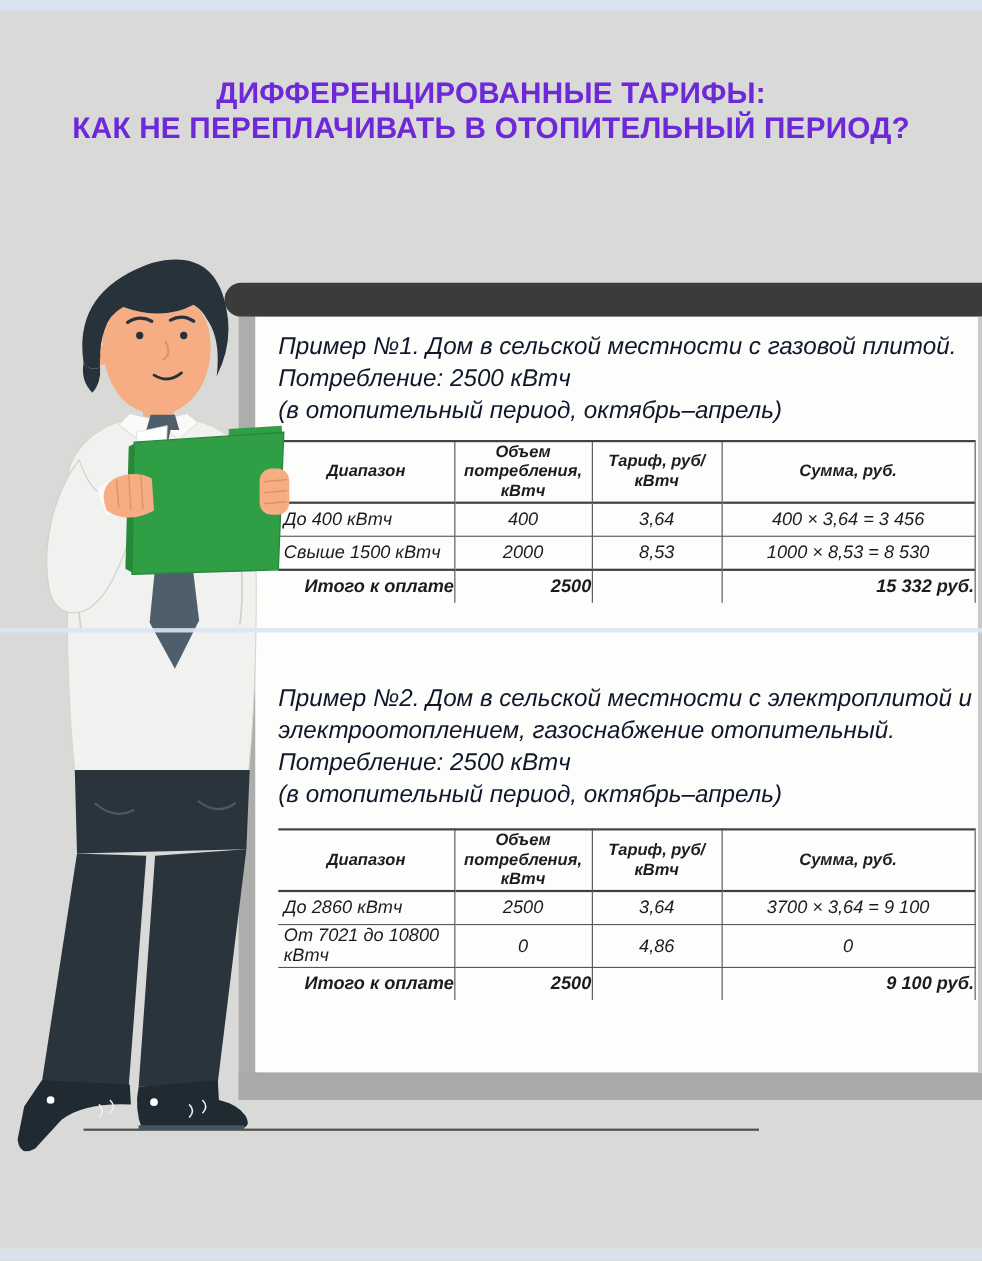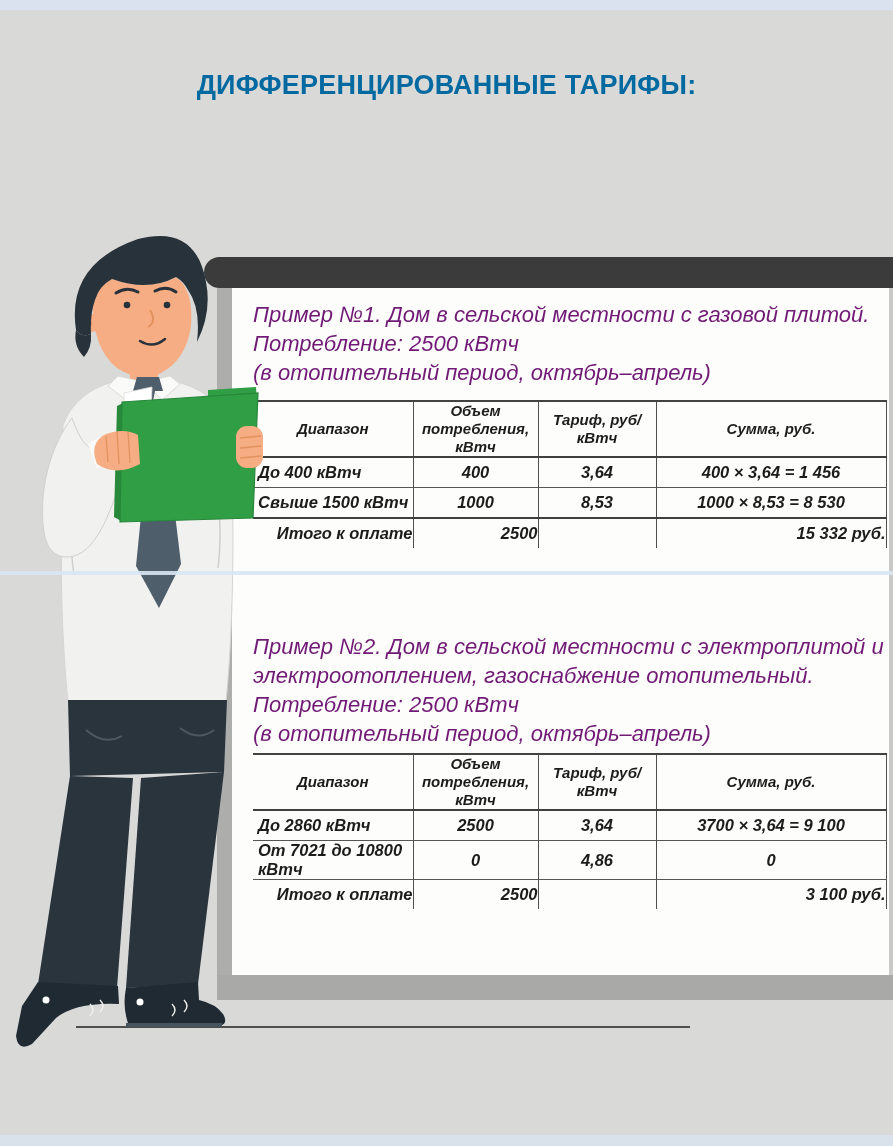--- a/index.html
+++ b/index.html
@@ -6,64 +6,65 @@
   body{width:893px;height:1146px;position:relative;overflow:hidden;
        font-family:"Liberation Sans",sans-serif;background:#d9d9d7;}
   .abs{position:absolute;}
 
   
   .strip-top{left:0;top:0;width:893px;height:10px;background:#dae2ef;}
   .strip-bottom{left:0;top:1135px;width:893px;height:11px;background:#d9e1eb;}
   .seam-line{left:0;top:571px;width:893px;height:4px;background:#d9e5f4;opacity:.9;z-index:60;}
 
   
-  .title{left:0;top:70px;width:893px;text-align:center;color:#0369a1;
+  .title{left:0;top:70px;width:893px;text-align:center;color:#6d28d9;
          font-weight:700;font-size:27px;line-height:31px;letter-spacing:.2px;z-index:5;}
 
   
   .board-topbar{left:204px;top:257px;width:689px;height:31px;background:#3b3b3b;
                 border-radius:16px 0 0 16px;z-index:10;}
   .board-pole{left:217px;top:288px;width:15px;height:712px;background:#adadab;z-index:11;
               border-right:2px solid #9a9a98;}
   .board{left:232px;top:288px;width:661px;height:687px;background:#fdfdfc;z-index:12;}
   .board-frame-bottom{left:217px;top:975px;width:676px;height:25px;background:#a9a9a7;z-index:13;}
   .board-frame-right{left:889px;top:288px;width:4px;height:687px;background:#c9c9c7;z-index:14;}
 
   
-  .caption{position:absolute;left:21px;color:#701a75;font-style:italic;
+  .caption{position:absolute;left:21px;color:#0f172a;font-style:italic;
            font-size:22px;line-height:29px;white-space:nowrap;}
   .caption-1{top:12px;}
-  .caption-2{top:344px;}
+  .caption-2{top:332px;}
 
   
   .tariff-table{position:absolute;left:21px;width:633px;table-layout:fixed;
                 border-collapse:collapse;border-top:2px solid #434343;
                 color:#1c1c1c;font-style:italic;}
   .t1{top:112px;} .t2{top:465px;}
   .tariff-table td{border-right:1px solid #4f4f4f;padding:0;vertical-align:middle;
-                   text-align:center;font-size:16.5px;height:29px;border-bottom:1.5px solid #555;font-weight:bold;}
+                   text-align:center;font-size:16.5px;height:29px;border-bottom:1.5px solid #555;}
   .tariff-table td.c0{text-align:left;padding-left:5px;}
   .tariff-table tr.hdr td{font-weight:700;font-size:15px;line-height:1.2;height:44px;
                           text-align:center;border-bottom:2.5px solid #3f3f3f;padding-left:0;}
   .tariff-table tr.lastdata td{border-bottom:2.5px solid #3f3f3f;margin-top:31px;}
   .tariff-table tr.total td{font-weight:700;border-bottom:none;text-align:right;}
 
   
   .ground-line{left:76px;top:1026px;width:614px;height:2px;background:#4e4e4e;z-index:20;}
 
   
   .man-svg{left:0;top:230px;width:270px;height:830px;z-index:40;pointer-events:none;}
 </style>
 </head>
 <body>
 
 <div class="abs strip-top"></div>
 
 <div class="abs title">
   <div>ДИФФЕРЕНЦИРОВАННЫЕ ТАРИФЫ:</div>
+  <div>КАК НЕ ПЕРЕПЛАЧИВАТЬ В ОТОПИТЕЛЬНЫЙ ПЕРИОД?</div>
 </div>
 
 <div class="abs board-topbar"></div>
 <div class="abs board-pole"></div>
 <div class="abs board-frame-bottom"></div>
 <div class="abs board-frame-right"></div>
 
 <div class="abs board">
 
   <div class="caption caption-1">
@@ -83,25 +84,25 @@
         <tr class="hdr">
       <td>Диапазон</td>
       <td>Объем потребления, кВтч</td>
       <td>Тариф, руб/кВтч</td>
       <td>Сумма, руб.</td>
     </tr>
     <tr>
       <td class="c0">До 400 кВтч</td>
       <td>400</td>
       <td>3,64</td>
-      <td>400 × 3,64 = 1 456</td>
+      <td>400 × 3,64 = 3 456</td>
     </tr>
     <tr class="lastdata">
       <td class="c0">Свыше 1500 кВтч</td>
-      <td>1000</td>
+      <td>2000</td>
       <td>8,53</td>
       <td>1000 × 8,53 = 8 530</td>
     </tr>
     <tr class="total">
       <td class="c0">Итого к оплате</td>
       <td>2500</td>
       <td></td>
       <td>15 332 руб.</td>
     </tr>
   </tbody>
@@ -137,21 +138,21 @@
     <tr>
       <td class="c0">От 7021 до 10800 кВтч</td>
       <td>0</td>
       <td>4,86</td>
       <td>0</td>
     </tr>
     <tr class="total">
       <td class="c0">Итого к оплате</td>
       <td>2500</td>
       <td></td>
-      <td>3 100 руб.</td>
+      <td>9 100 руб.</td>
     </tr>
   </tbody>
     </table>
 </div>
 
 <div class="abs ground-line"></div>
 
 <svg class="abs man-svg" viewBox="0 0 270 830" xmlns="http://www.w3.org/2000/svg">
 
   <g>

